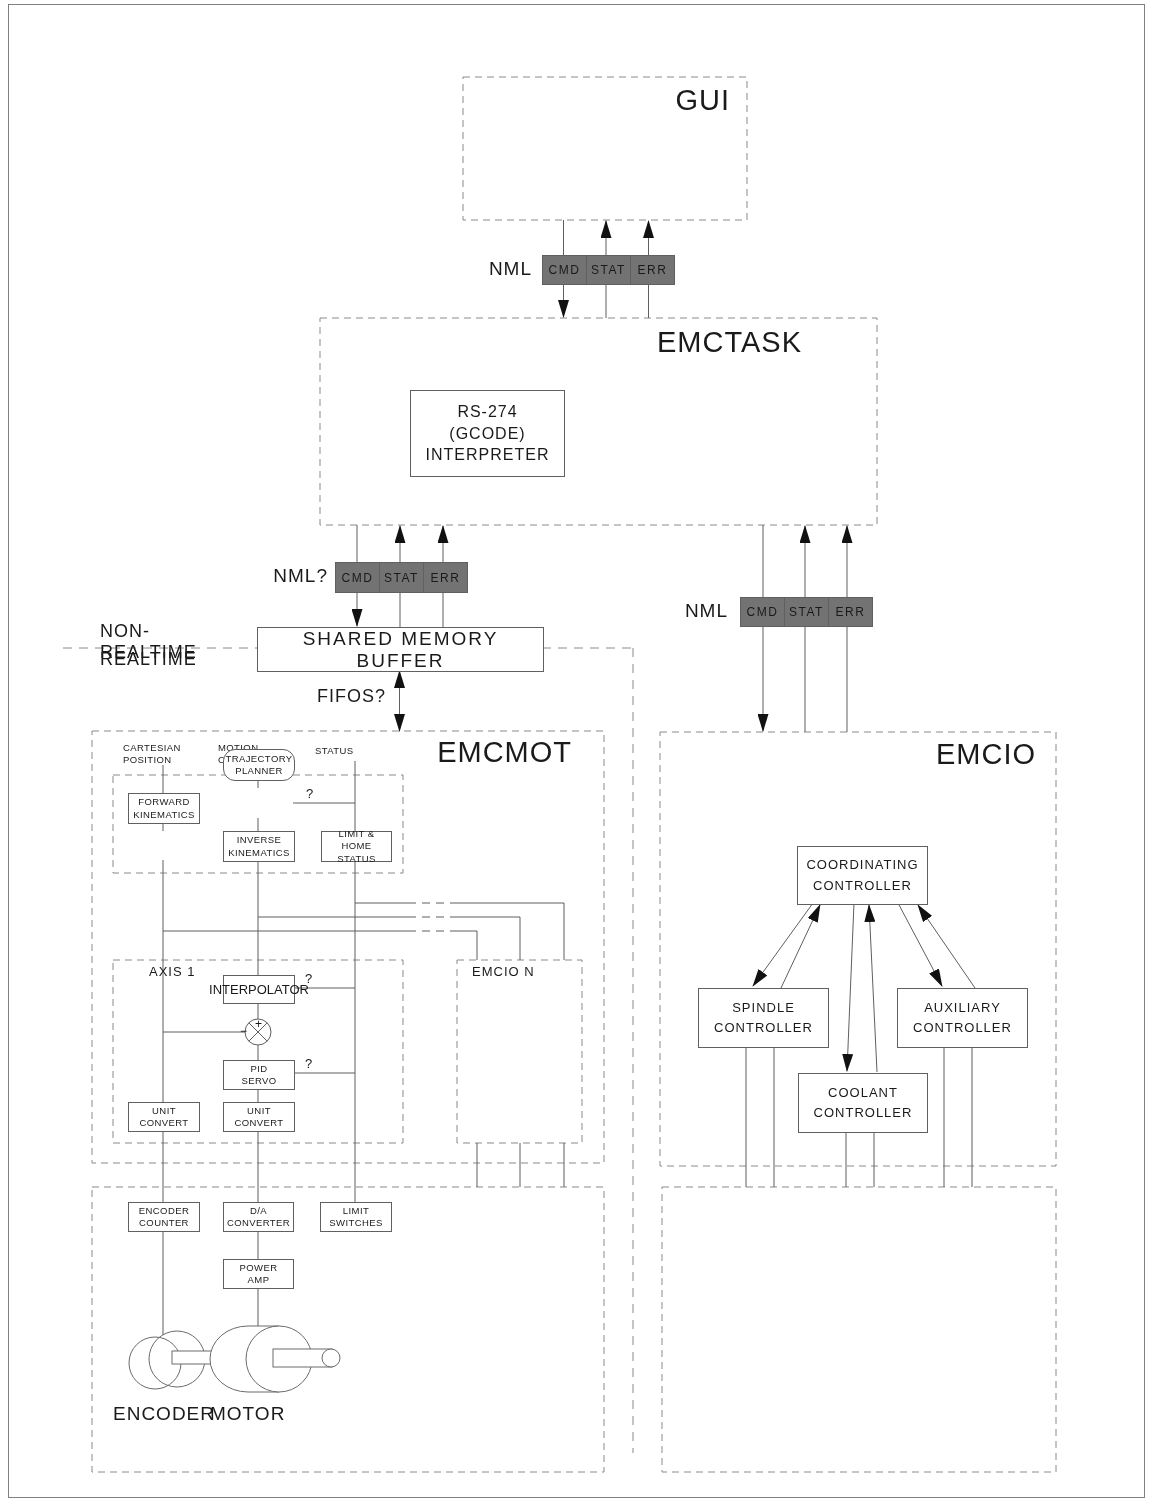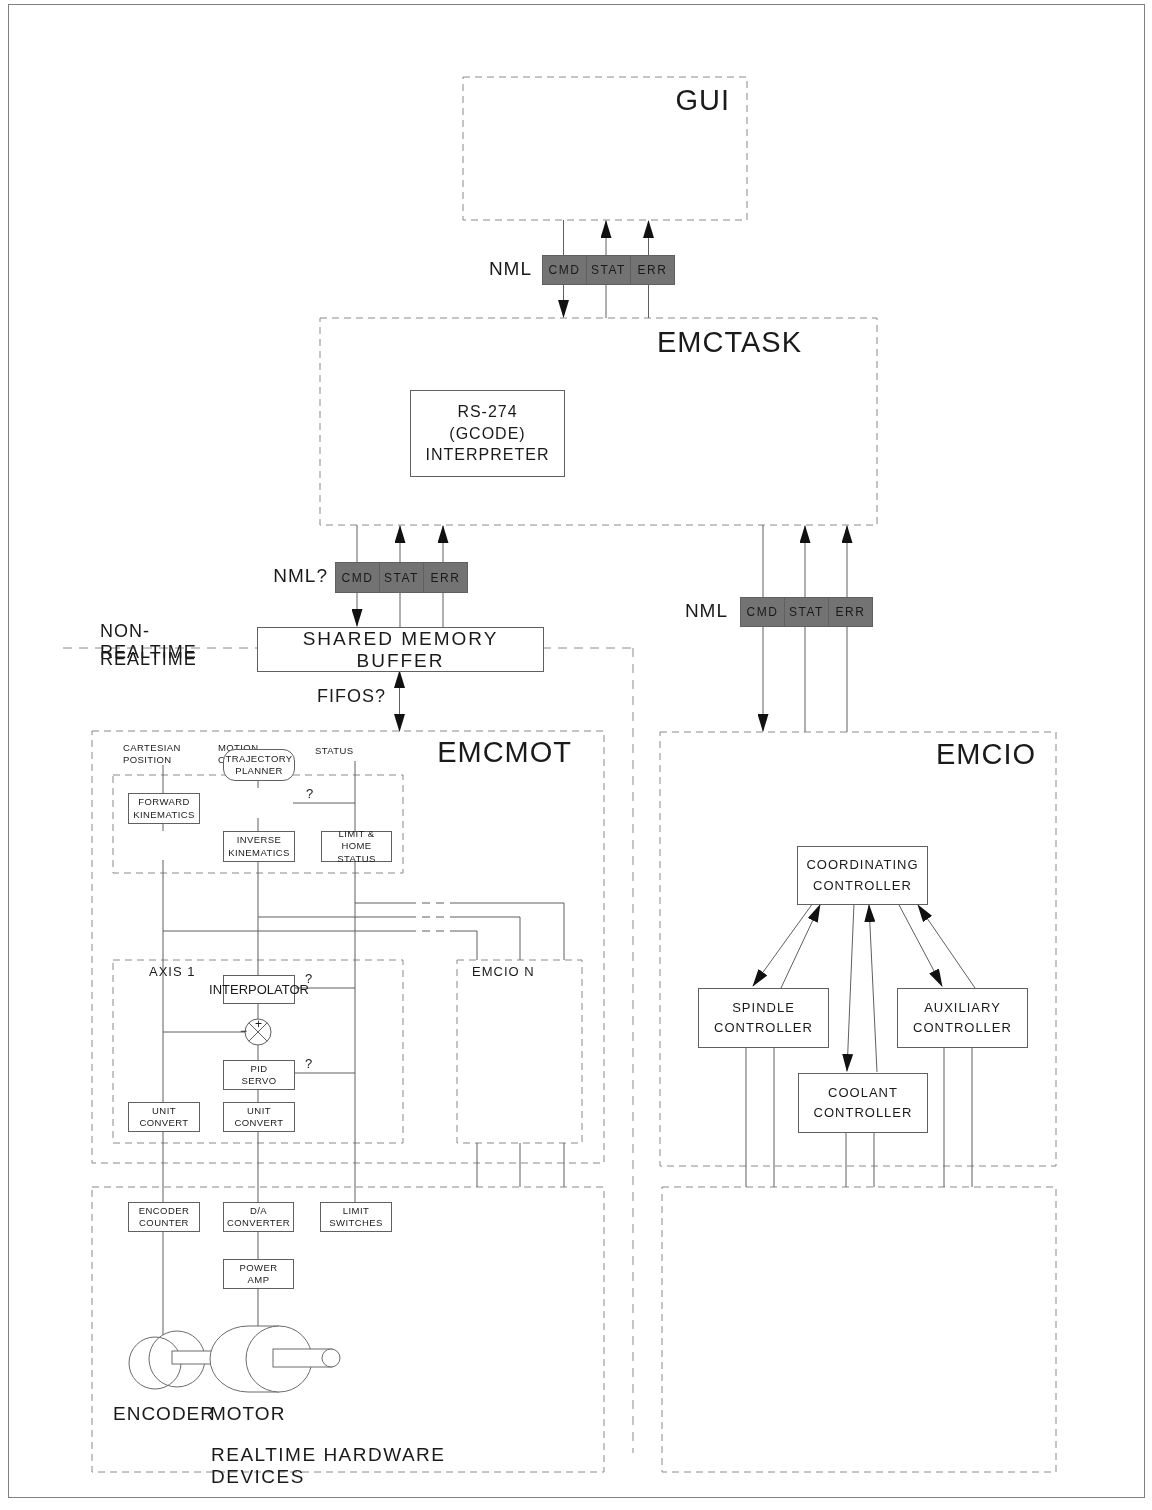--- a/index.html
+++ b/index.html
@@ -302,15 +302,14 @@
 SWITCHES</span>
     </div>
 <div class="sbox t-small" style="left:223px;top:1259px;width:69px;height:28px;">
   <span>POWER
 AMP</span>
     </div>
 
 <div class="lbl t-med ctr" style="left:113px;top:1403px;width:96px;">ENCODER</div>
 <div class="lbl t-med ctr" style="left:210px;top:1403px;width:96px;">MOTOR</div>
 
-<div class="lbl t-cap ctr" style="left:211px;top:1444px;width:300px;">REALTIME HARDWARE DEVICES</div>
 
 </div>
 
 </body></html>

